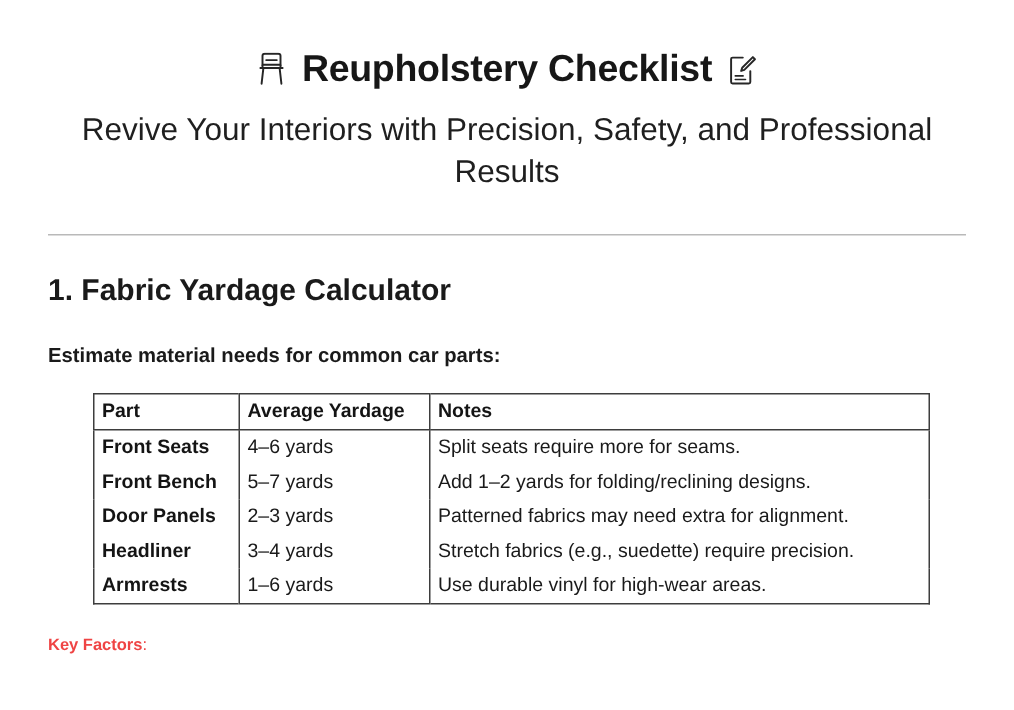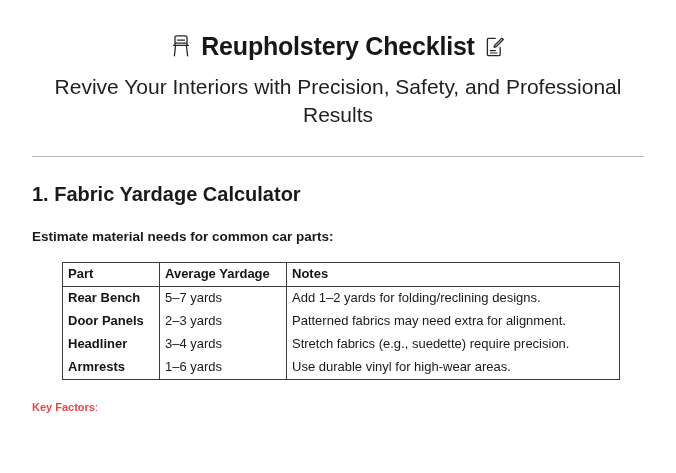--- a/index.html
+++ b/index.html
@@ -147,21 +147,26 @@
     </colgroup>
     <thead>
       <tr>
         <th class="h1">Part</th>
         <th class="h2">Average Yardage</th>
         <th class="h3">Notes</th>
       </tr>
     </thead>
     <tbody>
       <tr>
-        <td class="part">Rear Bench</td>
+        <td class="part">Front Seats</td>
+        <td class="yardage-val">4–6 yards</td>
+        <td>Split seats require more for seams.</td>
+      </tr>
+      <tr>
+        <td class="part">Front Bench</td>
         <td class="yardage-val">5–7 yards</td>
         <td>Add 1–2 yards for folding/reclining designs.</td>
       </tr>
       <tr>
         <td class="part">Door Panels</td>
         <td class="yardage-val">2–3 yards</td>
         <td>Patterned fabrics may need extra for alignment.</td>
       </tr>
       <tr>
         <td class="part">Headliner</td>

